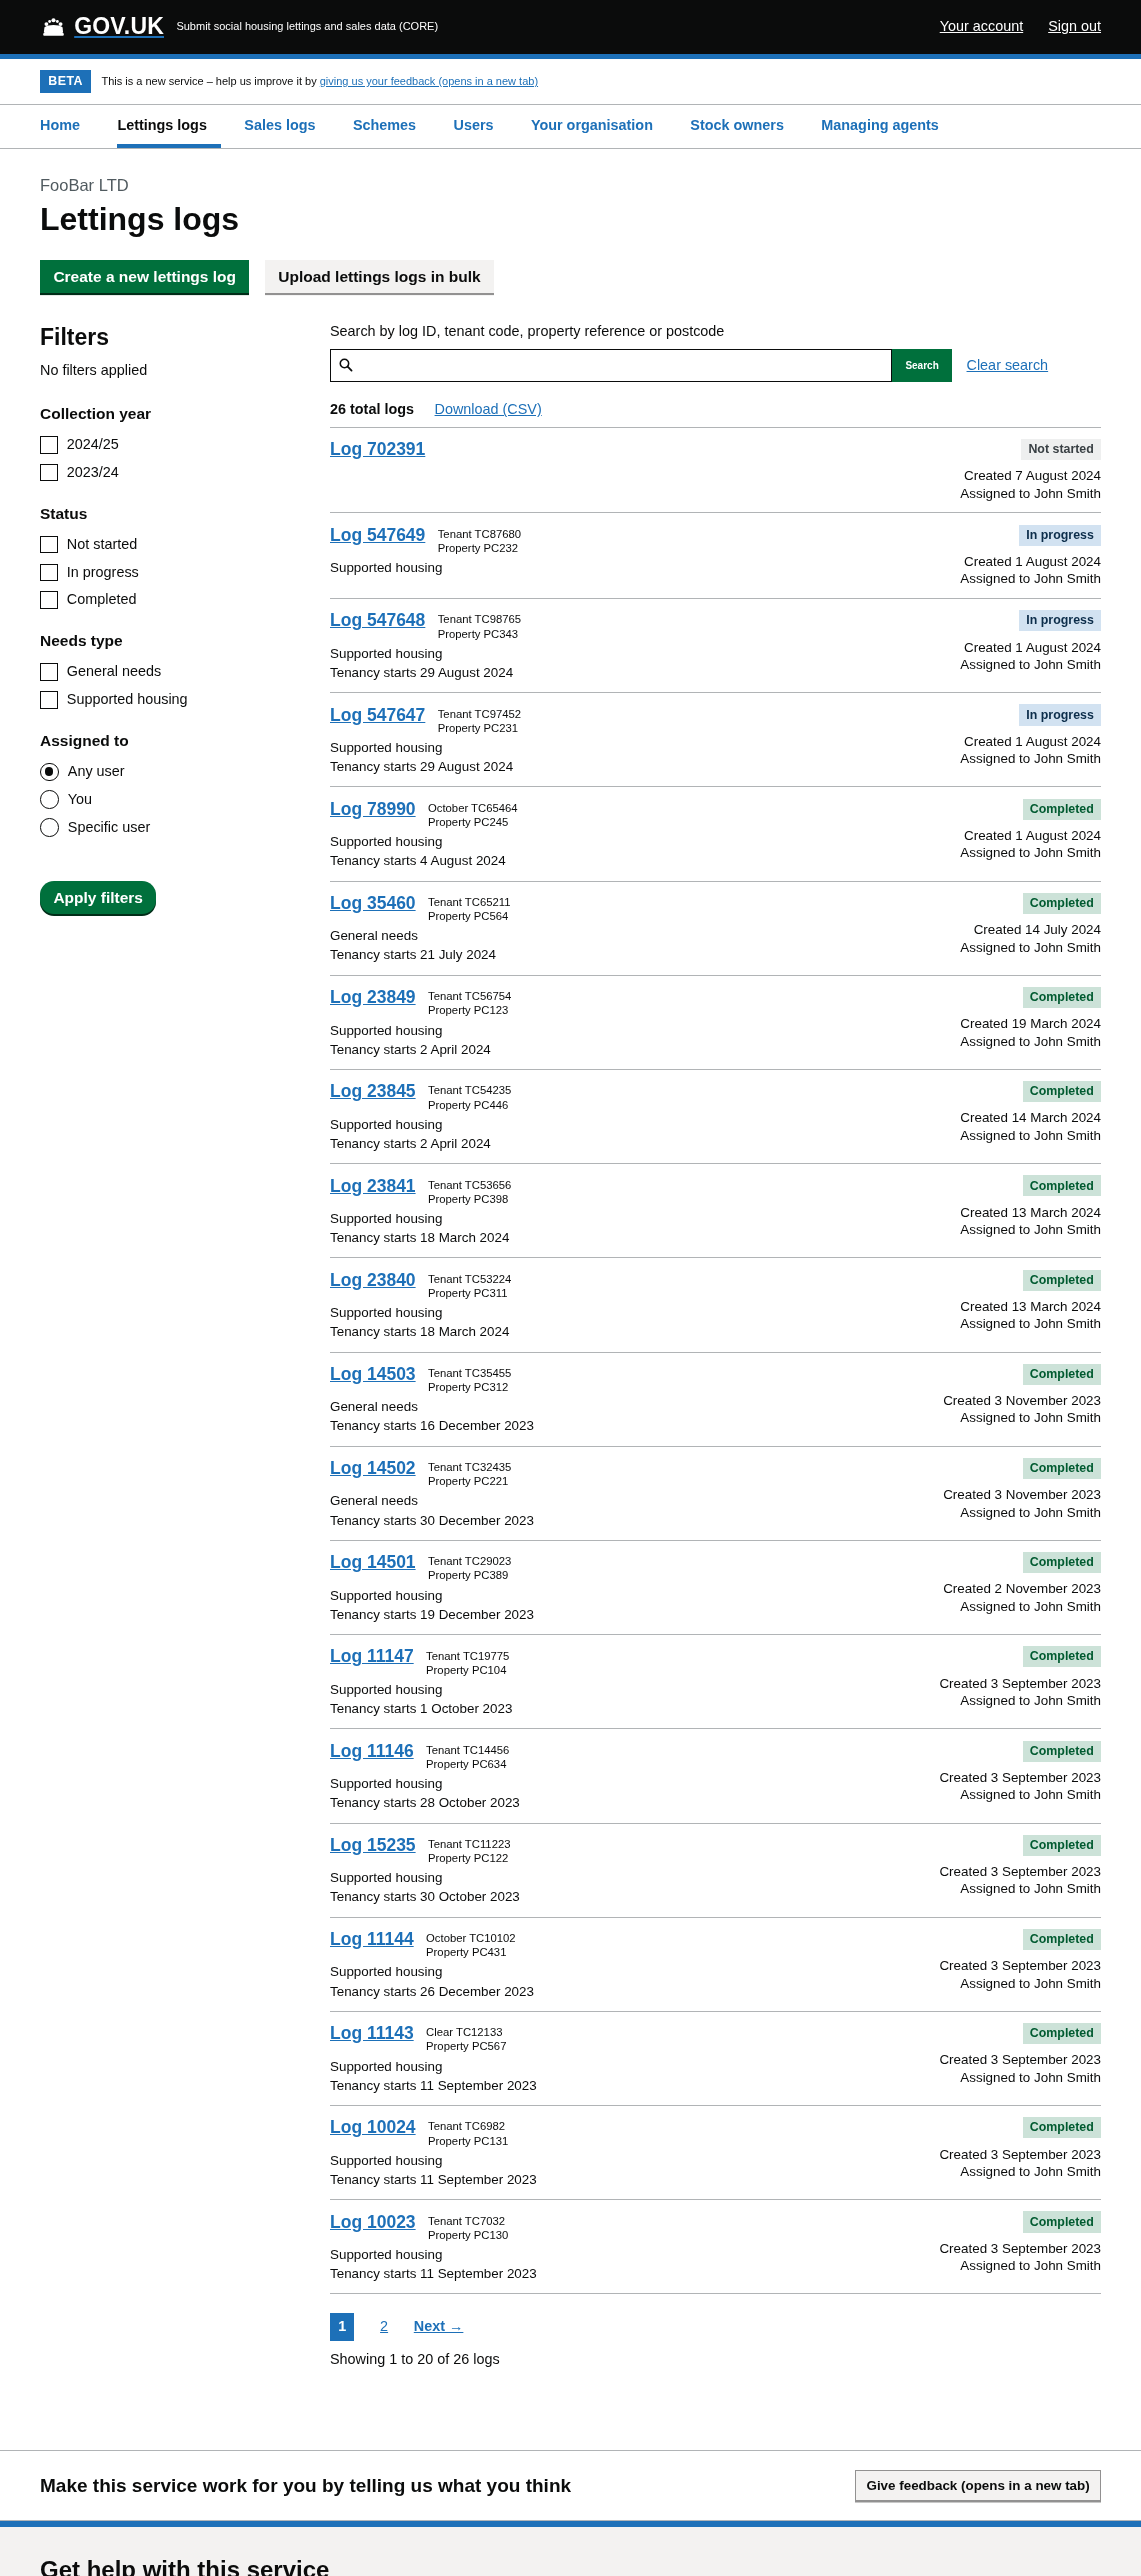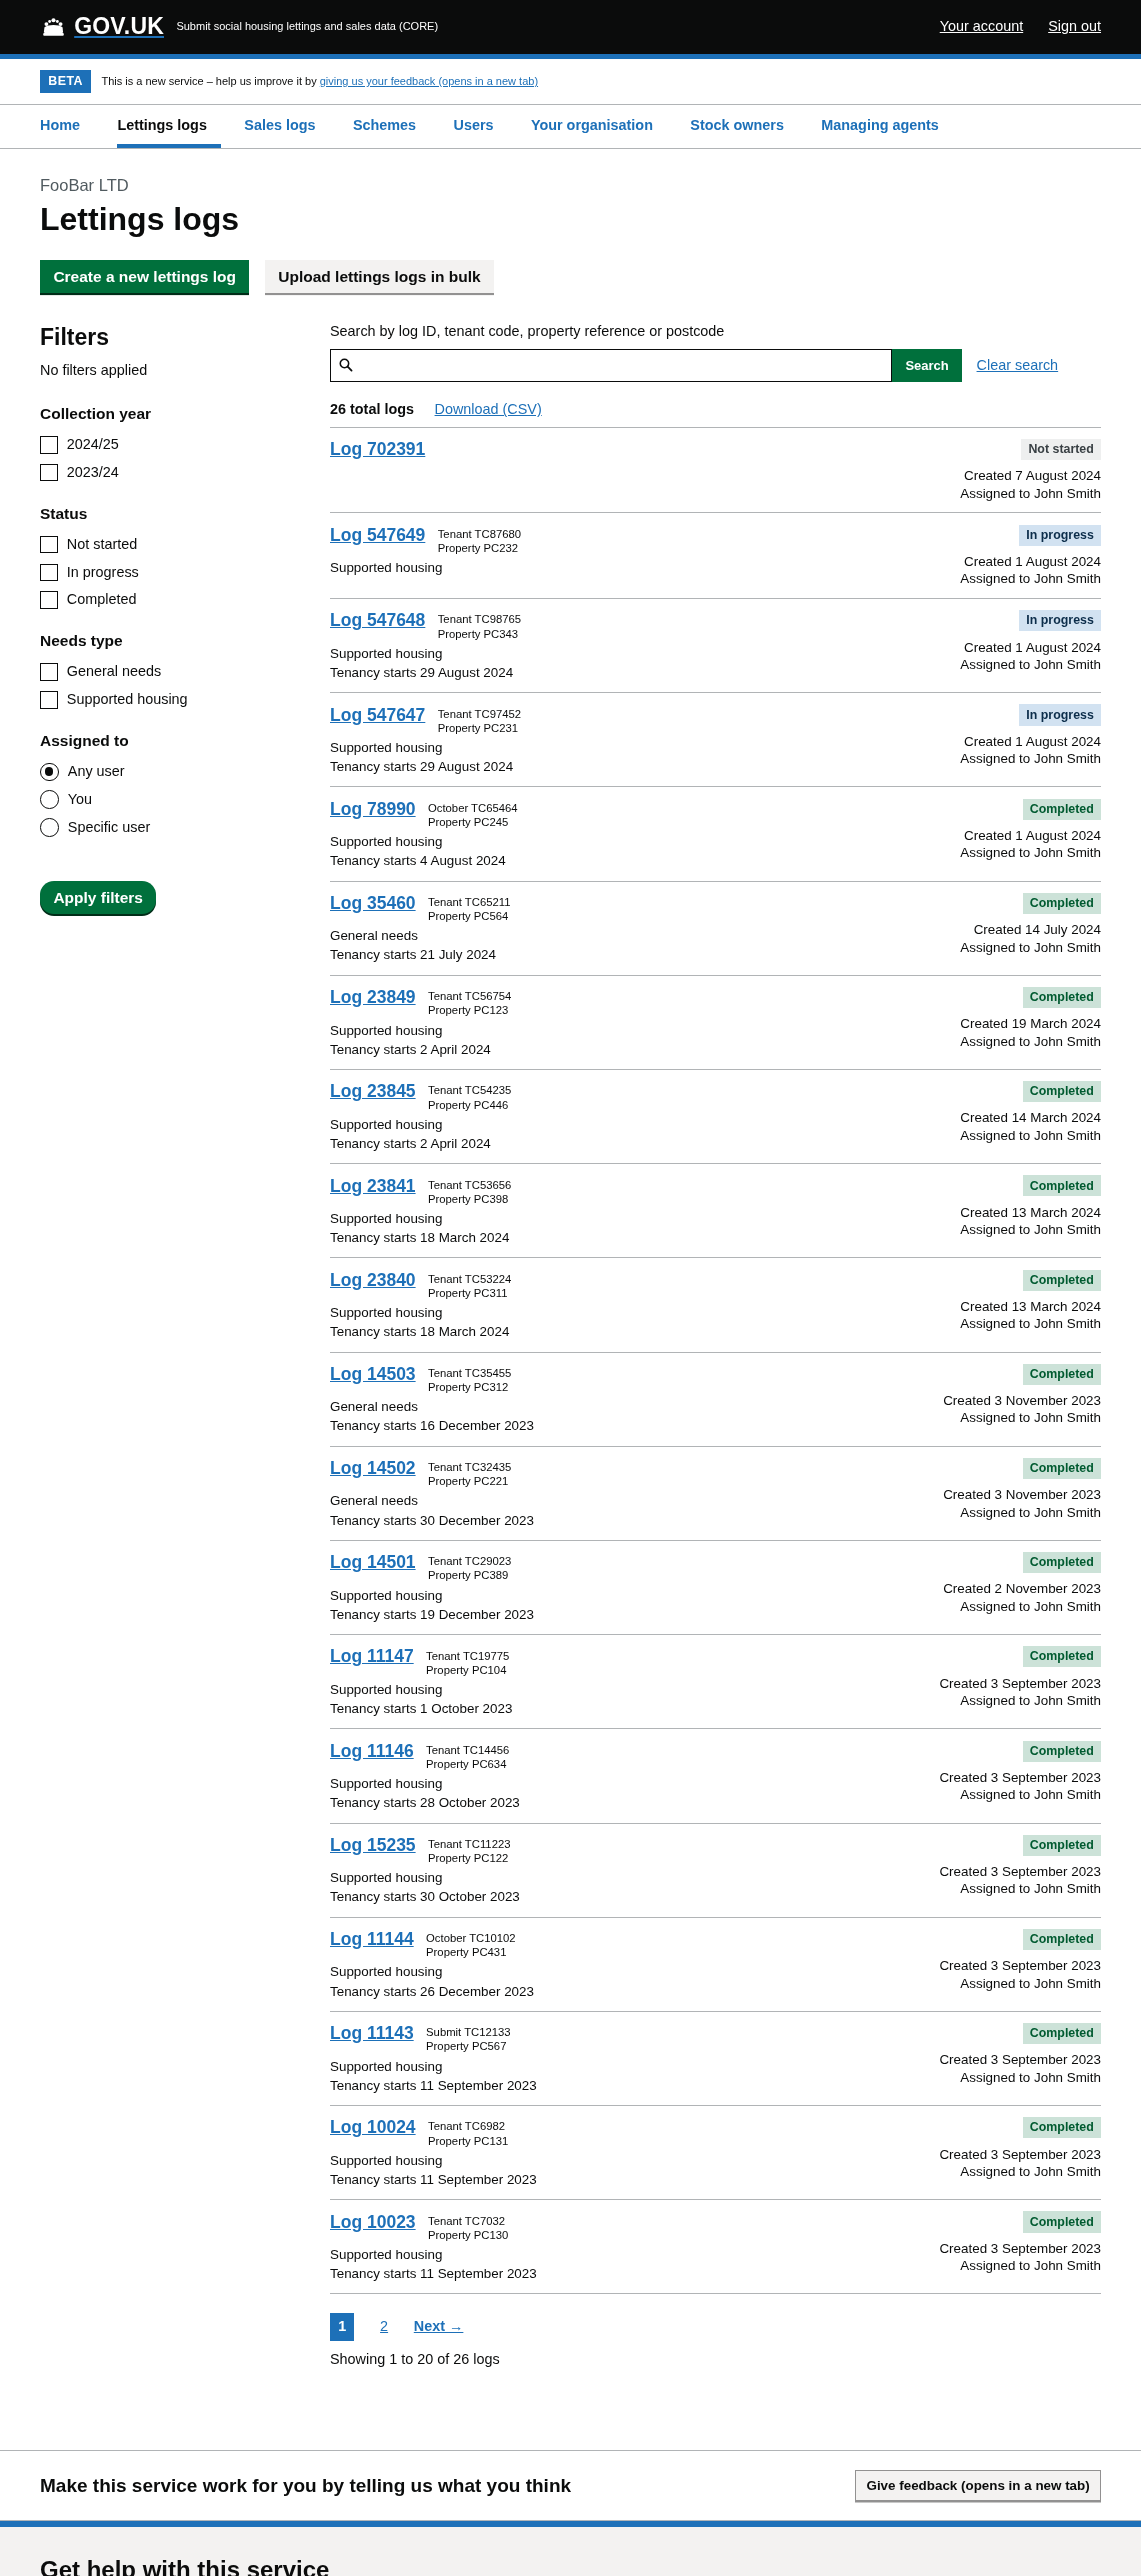--- a/index.html
+++ b/index.html
@@ -244,21 +244,21 @@
     left: 8.2px;
     top: 8.2px;
     width: 15.5px;
     height: 15.5px;
     pointer-events: none;
   }
   .search-btn {
     background: #00703c;
     color: #ffffff;
     font-weight: bold;
-    font-size: 13px;
+    font-size: 10px;
     border: 0;
     padding: 0 13.4px;
     height: 33px;
     cursor: pointer;
     font-family: "Liberation Sans", sans-serif;
   }
   .clear-search {
     align-self: center;
     margin-left: 14.4px;
     font-size: 14.4px;
@@ -961,21 +961,21 @@
               <div>Assigned to John Smith</div>
             </div>
           </div>
         </div>
 
         <div class="log-item">
           <div class="log-left">
             <div class="log-title-row">
               <a class="log-id" href="#">Log 11143</a>
               <div class="log-codes">
-                <div>Submit TC12133</div>
+                <div>Clear TC12133</div>
                 <div>Property PC567</div>
               </div>
             </div>
             <div class="log-meta">
               <div>Supported housing</div>
               <div>Tenancy starts 11 September 2023</div>
             </div>
           </div>
           <div class="log-right">
             <span class="status-tag tag-green">Completed</span>

